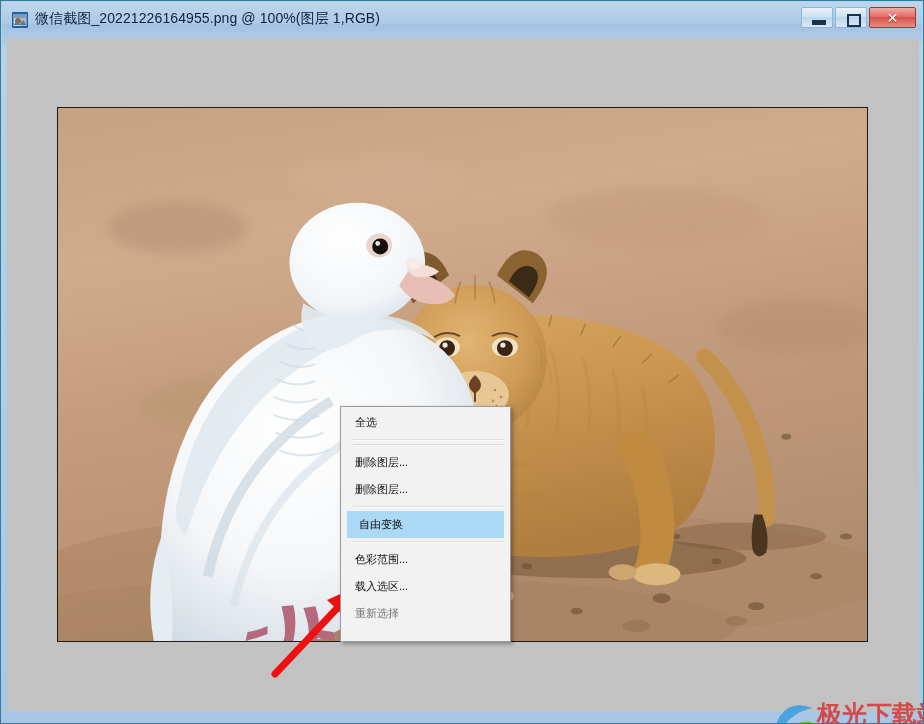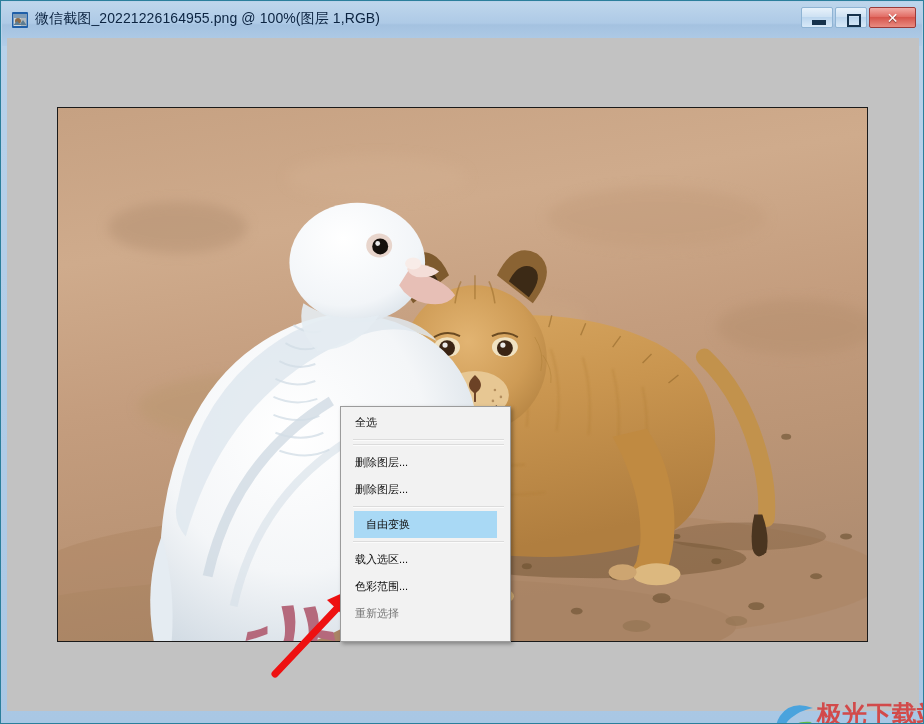--- a/index.html
+++ b/index.html
@@ -116,21 +116,21 @@
   .ctx-item {
     position: relative;
     height: 27px;
     line-height: 27px;
     padding-left: 14px;
     white-space: nowrap;
     color:#111;
   }
   .ctx-item.selected {
     background: #a9d9f5;
-    margin: 0 13px;
+    margin: 0 6px;
     padding-left: 12px;
   }
   .ctx-item.disabled { color:#737373; }
   .ctx-sep {
     height:1px; margin: 3px 6px 3px 12px;
     background:#dcdcdc;
     border-bottom:1px solid #fbfbfb;
   }
 
   
@@ -423,21 +423,21 @@
 
     <div class="ctx-menu" id="ctx-menu">
         <div class="ctx-item">全选</div>
         <div class="ctx-sep"></div>
         <div class="ctx-sep"></div>
         <div class="ctx-item">删除图层...</div>
         <div class="ctx-item">删除图层...</div>
         <div class="ctx-sep"></div>
         <div class="ctx-item selected">自由变换</div>
         <div class="ctx-sep"></div>
+        <div class="ctx-item">色彩范围...</div>
         <div class="ctx-item">载入选区...</div>
-        <div class="ctx-item">色彩范围...</div>
         <div class="ctx-item disabled">重新选择</div>
       </div>
 
   </div>
 
   <div class="win-outer-edge"></div>
 </div>
 
 </body></html>

